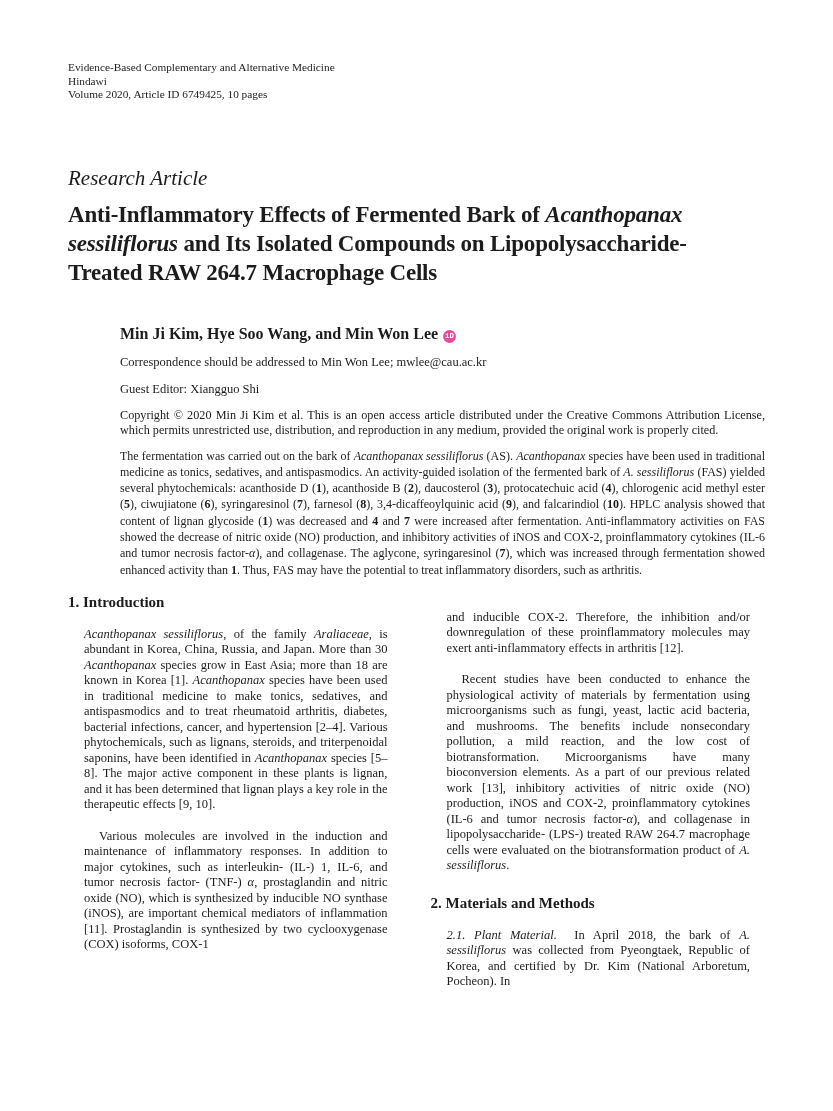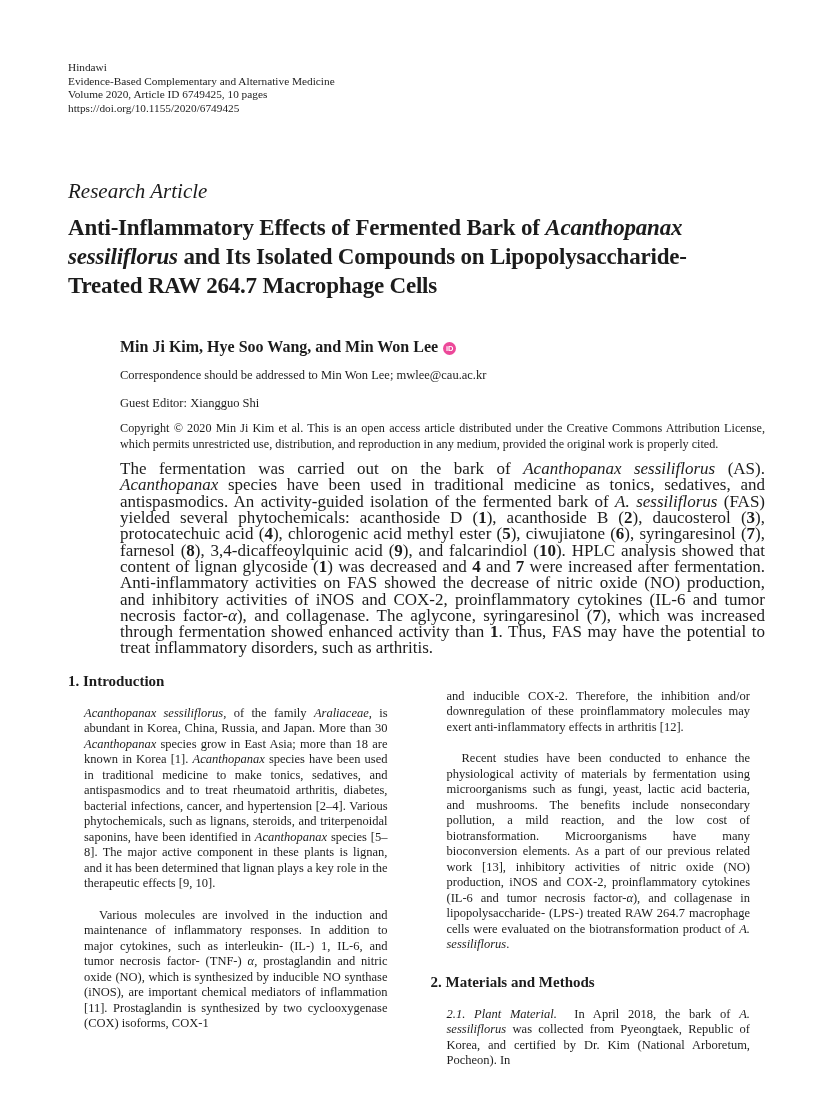--- a/index.html
+++ b/index.html
@@ -28,49 +28,48 @@
   .orcid {
     display:inline-block; width:13px; height:13px; border-radius:50%;
     background:#a6ce39; color:#ffffff; text-align:center;
     font-family:"Liberation Sans","DejaVu Sans",sans-serif;
     font-size:7.5px; font-weight:bold; line-height:13px;
     vertical-align:1px; margin-left:5px;
   }
   .affiliation { font-style:italic; font-size:12.5px; line-height:15.5px; margin-top:15px; }
   .front-line { font-size:12.5px; line-height:15.5px; margin-top:12px; }
   .copyright { font-size:12.2px; line-height:15.4px; margin-top:10px; text-align:justify; }
-  .abstract { font-size:17px; line-height:16.3px; margin-top:9px; text-align:justify; }
+  .abstract { font-size:12px; line-height:16.3px; margin-top:9px; text-align:justify; }
 
   
   .columns { display:flex; gap:27px; margin-top:16px; }
   .col { width:338px; font-size:12.5px; line-height:15.5px; text-align:justify; }
   .col h2 { font-size:15px; line-height:17px; margin:0 0 14px 0; font-weight:bold; text-align:left; }
   .col h2.methods { margin-top:21px; }
   .col p { margin:16px; }
   .col p.indent { text-indent:15px; }
 </style>
 </head>
 <body>
 
 <div class="page">
 
   <div class="pub-header">
+    <div>Evidence-Based Complementary and Alternative Medicine</div>
     <div>Hindawi</div>
-    <div>Evidence-Based Complementary and Alternative Medicine</div>
     <div>Volume 2020, Article ID 6749425, 10 pages</div>
-    <div>https://doi.org/10.1155/2020/6749425</div>
   </div>
 
   <div class="article-type">Research Article</div>
 
   <h1 class="article-title" style="margin:0;">Anti-Inflammatory Effects of Fermented Bark of <i>Acanthopanax</i><br><i>sessiliflorus</i> and Its Isolated Compounds on Lipopolysaccharide-<br>Treated RAW 264.7 Macrophage Cells</h1>
 
   <div class="front">
     <div class="authors">
-      <span>Min Ji Kim, Hye Soo Wang, and Min Won Lee</span><span class="orcid" style="background: #ec4899;">iD</span>
+      <span>Min Ji Kim, Hye Soo Wang, and Min Won Lee</span><span class="orcid" style="background: #ec4899; font-family: Liberation Mono, monospace;">iD</span>
     </div>
 
 
     <div class="front-line">Correspondence should be addressed to Min Won Lee; mwlee@cau.ac.kr</div>
 
 
     <div class="front-line">Guest Editor: Xiangguo Shi</div>
 
     <div class="copyright">Copyright © 2020 Min Ji Kim et al. This is an open access article distributed under the Creative Commons Attribution License, which permits unrestricted use, distribution, and reproduction in any medium, provided the original work is properly cited.</div>
 

